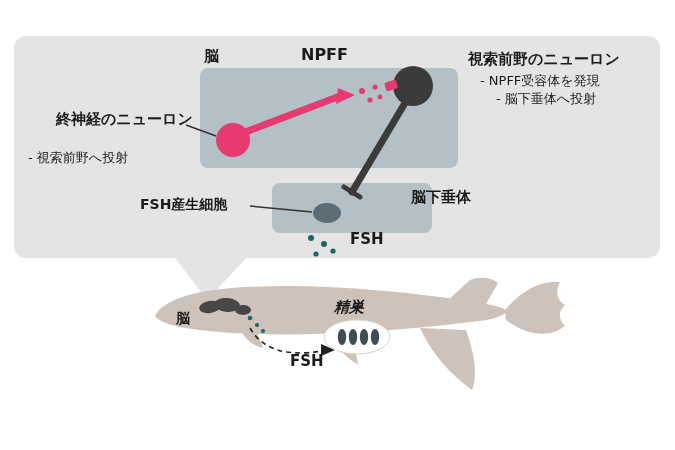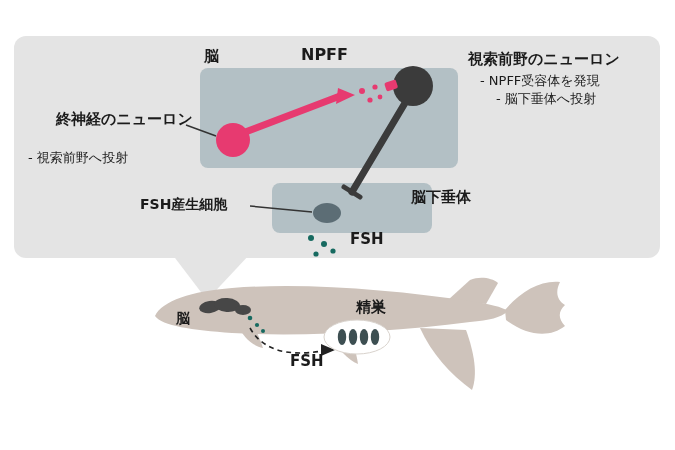--- a/index.html
+++ b/index.html
@@ -116,17 +116,17 @@
   <div class="label t13" style="left:28px;top:150px;">- 視索前野へ投射</div>
 
   <div class="label b t14" style="left:140px;top:196px;">FSH産生細胞</div>
 
   <div class="label b t15" style="left:386px;top:188px;margin-left:25px;">脳下垂体</div>
 
   <div class="label b t15" style="left:350px;top:230px;">FSH</div>
 
   <div class="label b t14" style="left:176px;top:310px;">脳</div>
 
-  <div class="label b t15" style="left:356px;top:298px;">精巣</div>
+  <div class="label b t15" style="left:334px;top:298px;font-style:italic;">精巣</div>
 
   <div class="label b t15" style="left:290px;top:352px;">FSH</div>
 
 </div>
 
 </body></html>

